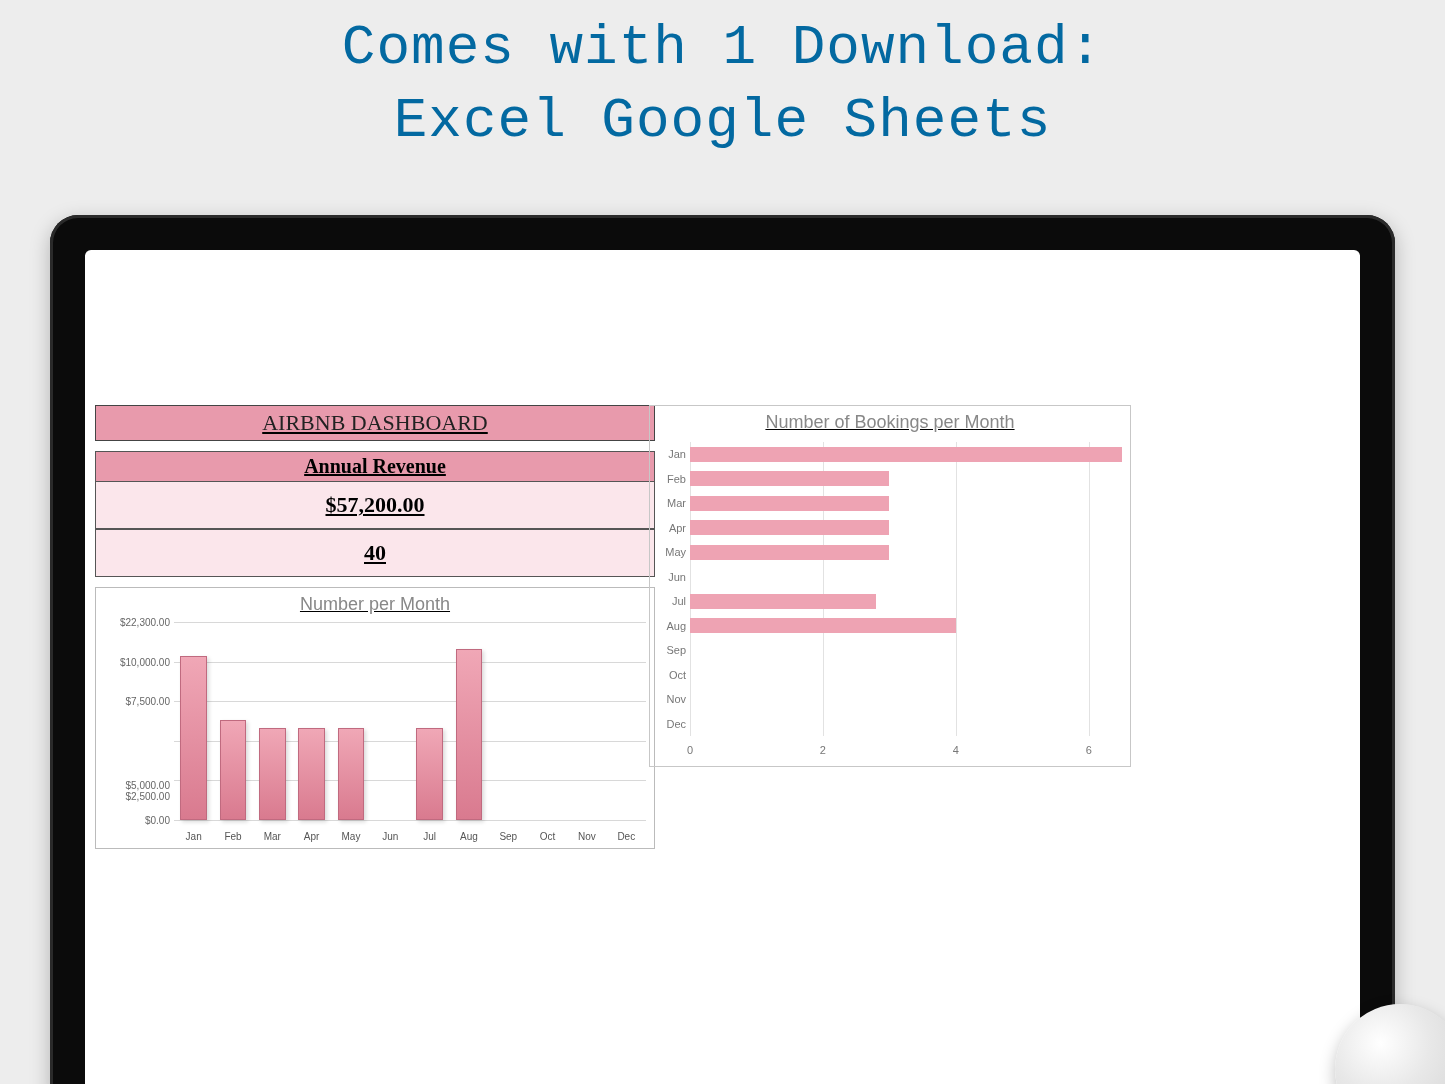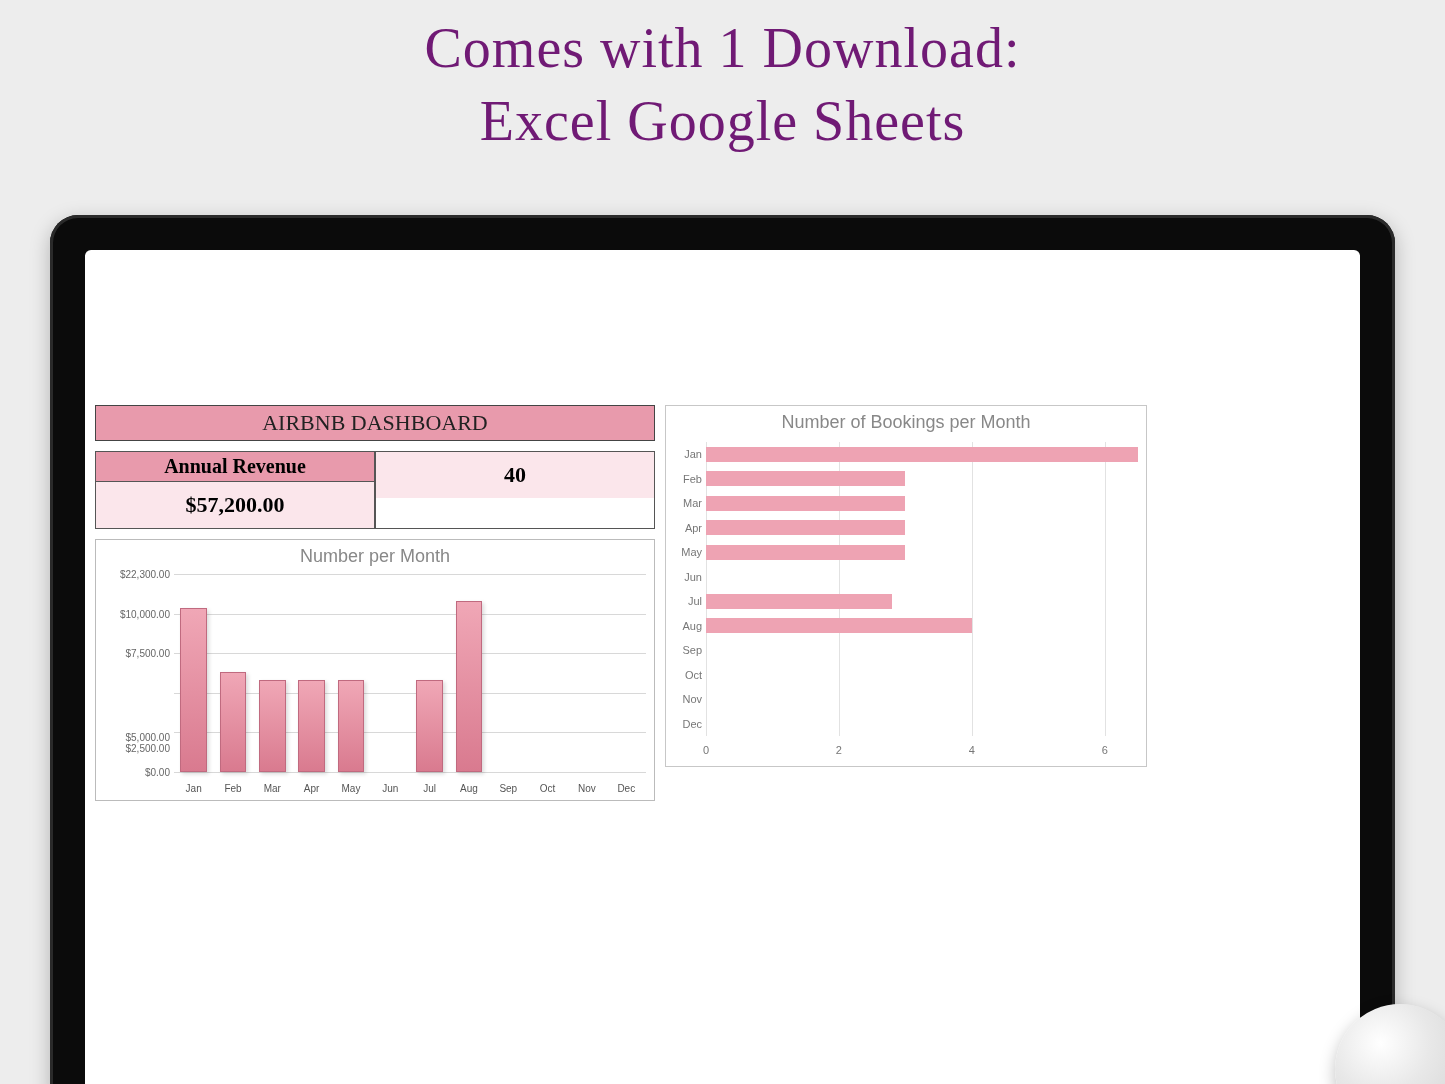--- a/index.html
+++ b/index.html
@@ -5,53 +5,53 @@
   html,body{margin:0;padding:0;}
   body{
     width:1445px;height:1084px;
     background:#ededed;
     font-family:"Trebuchet MS","Segoe UI",Arial,sans-serif;
     position:relative;overflow:hidden;
   }
   .promo{
     position:absolute;top:12px;left:0;width:100%;
     text-align:center;
-    font-family:Liberation Serif, serif;
-    font-weight:200;color:#701a75;line-height:1.3;
+    font-family:Liberation Mono, monospace;
+    font-weight:200;color:#0369a1;line-height:1.3;
   }
   .promo .l1{font-size:56px;letter-spacing:1px;}
   .promo .l2{font-size:56px;letter-spacing:1px;}
   
   .laptop{
     position:absolute;left:50px;top:215px;width:1345px;height:880px;
     background:#0b0b0b;
     border-radius:28px 28px 0 0;
     box-shadow: inset 0 0 0 3px #2a2a2a, 0 6px 20px rgba(0,0,0,.25);
     padding:35px 35px 0 35px;
     box-sizing:border-box;
   }
   .screen{
     width:100%;height:100%;
     background:#ffffff;
     border-radius:6px;
     position:relative;
     overflow:hidden;
   }
   
-  .sheet{position:absolute;}
+  .sheet{position:absolute;text-decoration:underline;}
   .dash{left:10px;top:155px;width:560px;}
   .dash .titlebar{
     background:#e89aac;
     border:1px solid #444;
     text-align:center;
     font-family:"Times New Roman",serif;
     font-size:22px;color:#222;
     padding:4px 0;
   }
-  .cards{display:flex;margin-top:10px;}
+  .cards{display:flex;margin-top:10px;flex-direction:column;}
   .card{flex:1;border:1px solid #555;}
   .card .hdr{
     background:#e89aac;
     border-bottom:1px solid #555;
     text-align:center;
     font-family:"Times New Roman",serif;
     font-weight:bold;font-size:20px;
     padding:3px 0;
   }
   .card .val{
@@ -76,21 +76,21 @@
   .rev-slot{flex:1;display:flex;justify-content:center;align-items:flex-end;position:relative;height:100%;}
   .rev-bar{
     width:62%;
     background:linear-gradient(180deg,#f0a7b6 0%,#d97a8f 100%);
     border:1px solid #c06a7f;
     box-shadow: 2px 2px 4px rgba(0,0,0,.15);
   }
   .rev-xlabels{position:absolute;left:78px;right:8px;bottom:6px;display:flex;}
   .rev-xlabels span{flex:1;text-align:center;font-size:10px;color:#555;}
   
-  .bookchart{left:580px;top:155px;width:480px;height:360px;border:1px solid #c7c7c7;}
+  .bookchart{left:564px;top:155px;width:480px;height:360px;border:1px solid #c7c7c7;}
   .bookchart .ctitle{
     text-align:center;font-size:18px;color:#888;
     font-family:Arial,sans-serif;padding:6px 0 2px 0;
   }
   .book-plot{position:absolute;left:40px;right:8px;top:36px;bottom:30px;}
   .book-grid{position:absolute;inset:0;}
   .book-grid .vgl{position:absolute;top:0;bottom:0;width:0;border-left:1px solid #e2e2e2;}
   .book-rows{position:absolute;inset:0;display:flex;flex-direction:column;}
   .book-row{flex:1;display:flex;align-items:center;position:relative;}
   .book-ylab{position:absolute;right:100%;width:34px;text-align:right;

